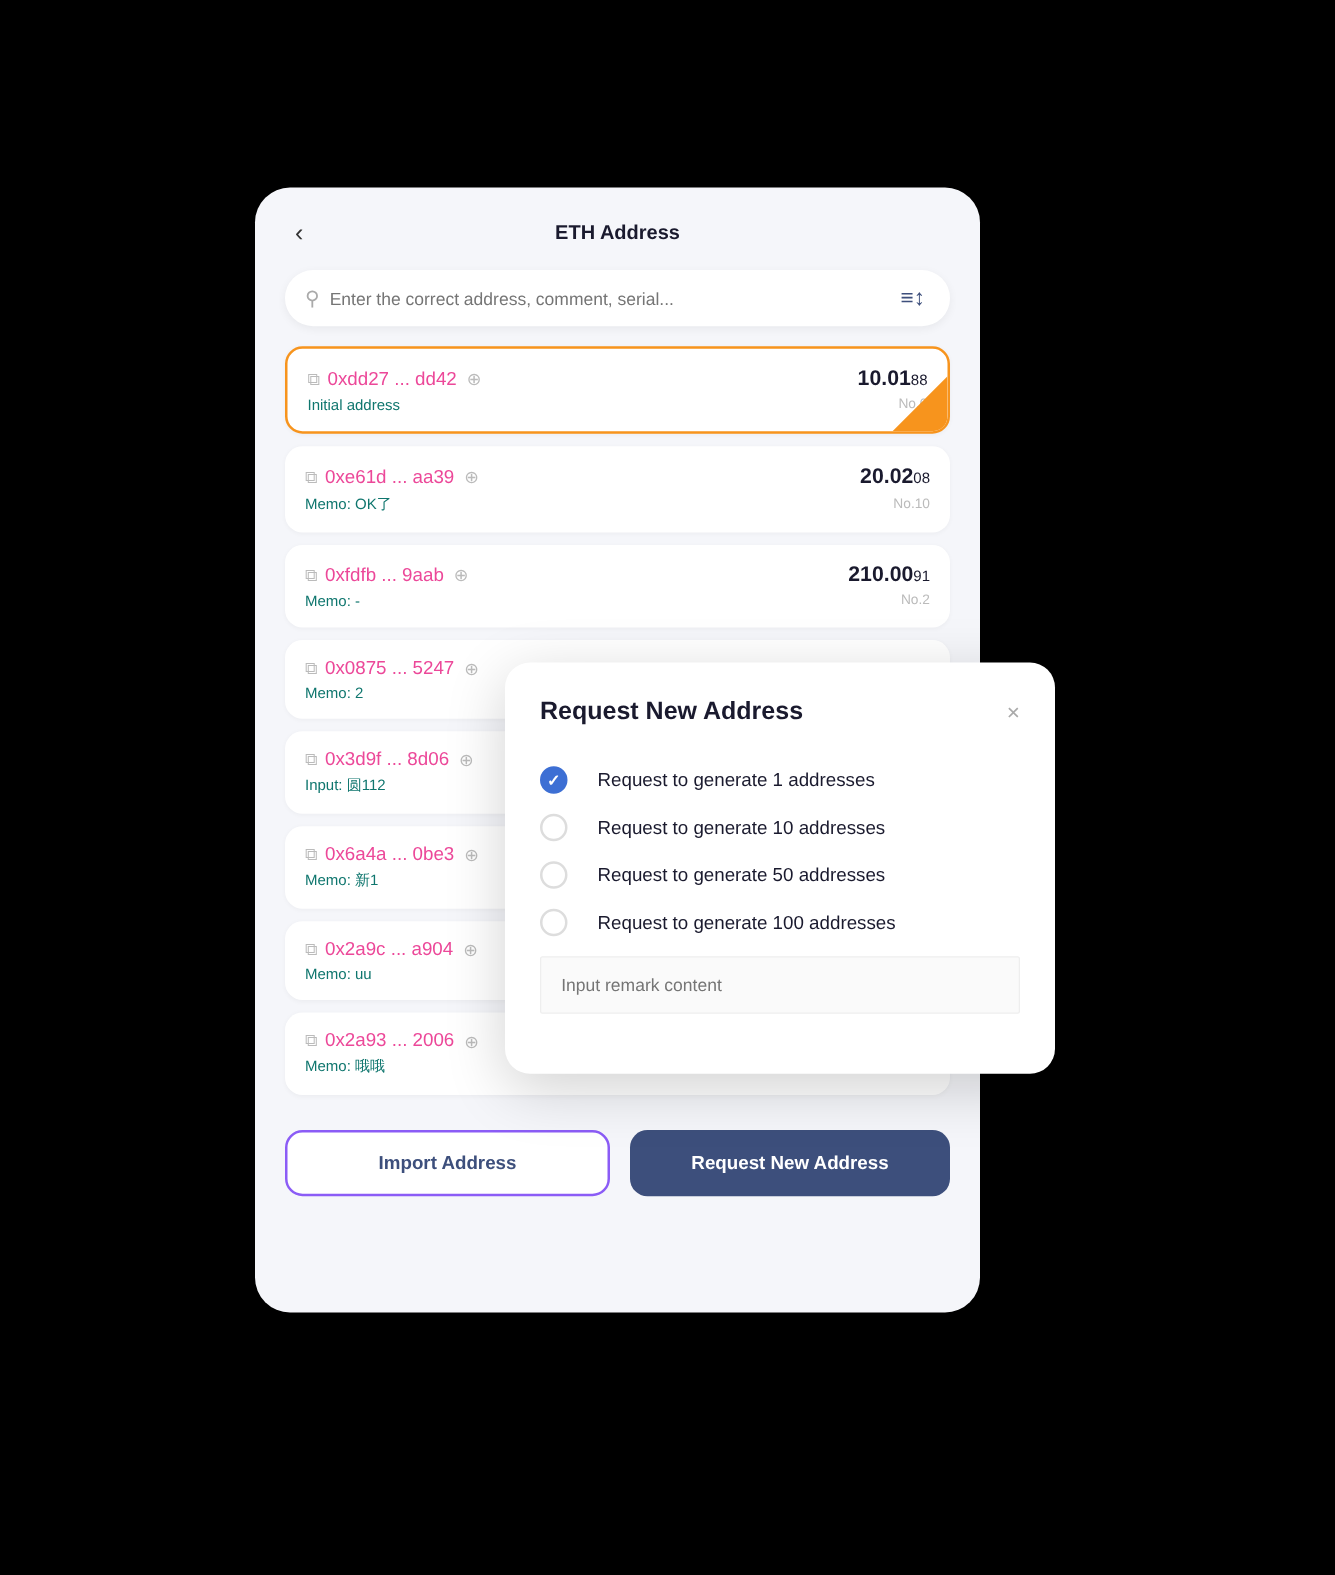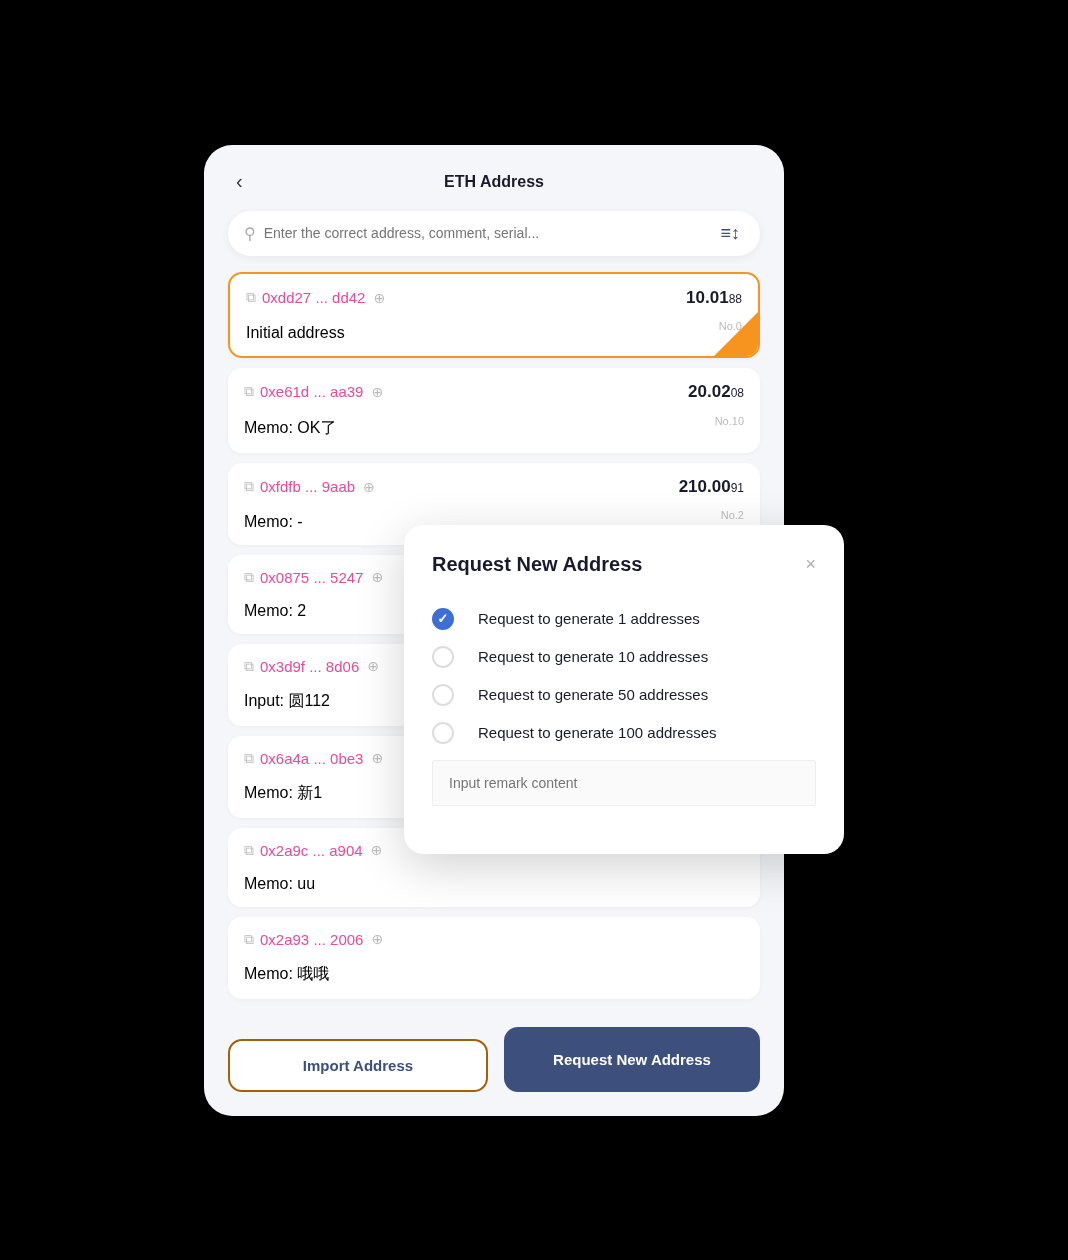--- a/index.html
+++ b/index.html
@@ -141,23 +141,23 @@
       font-size: 17px;
       font-weight: 700;
       color: #1a1a2e;
     }
     .amount-sub {
       font-size: 12px;
       font-weight: 400;
       color: #1a1a2e;
     }
     .memo-text {
-      font-size: 16px;
-      color: #000000;
-      margin-top: 16px;
+      font-size: 12px;
+      color: #0f766e;
+      margin-top: 4px;
     }
     .no-badge {
       font-size: 11px;
       color: #bbb;
       text-align: left;
       margin-top: 2px;
     }
 
     
     .corner-triangle {
@@ -182,28 +182,27 @@
 
     
     .bottom-btns {
       display: flex;
       gap: 16px;
       margin-top: 20px;
     }
     .btn-import {
       flex: 1;
       padding: 16px;
-      border: 2px solid #a16207;
+      border: 2px solid #8b5cf6;
       border-radius: 14px;
       background: #fff;
       color: #3d4f7c;
       font-size: 15px;
       font-weight: 600;
       cursor: pointer;
-      margin-top: 12px;
     }
     .btn-request {
       flex: 1;
       padding: 16px;
       border: none;
       border-radius: 14px;
       background: #3d4f7c;
       color: #fff;
       font-size: 15px;
       font-weight: 600;

